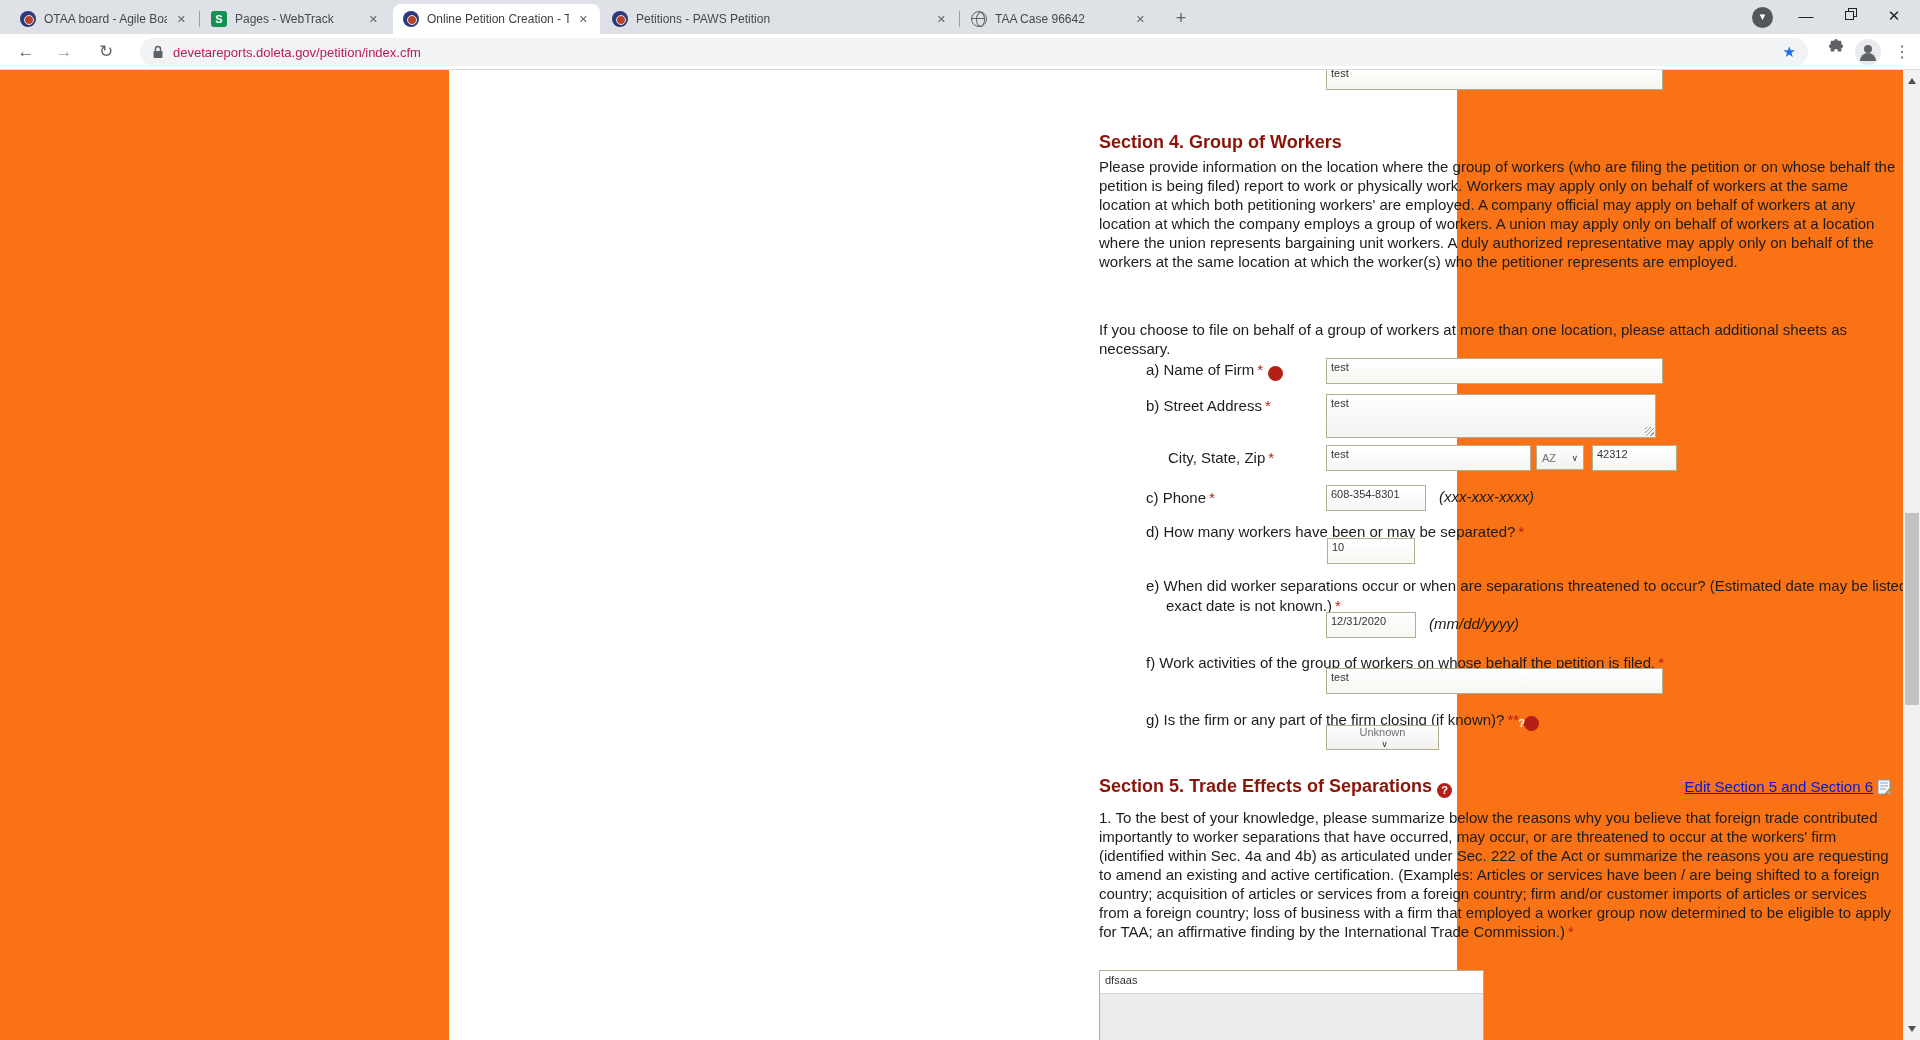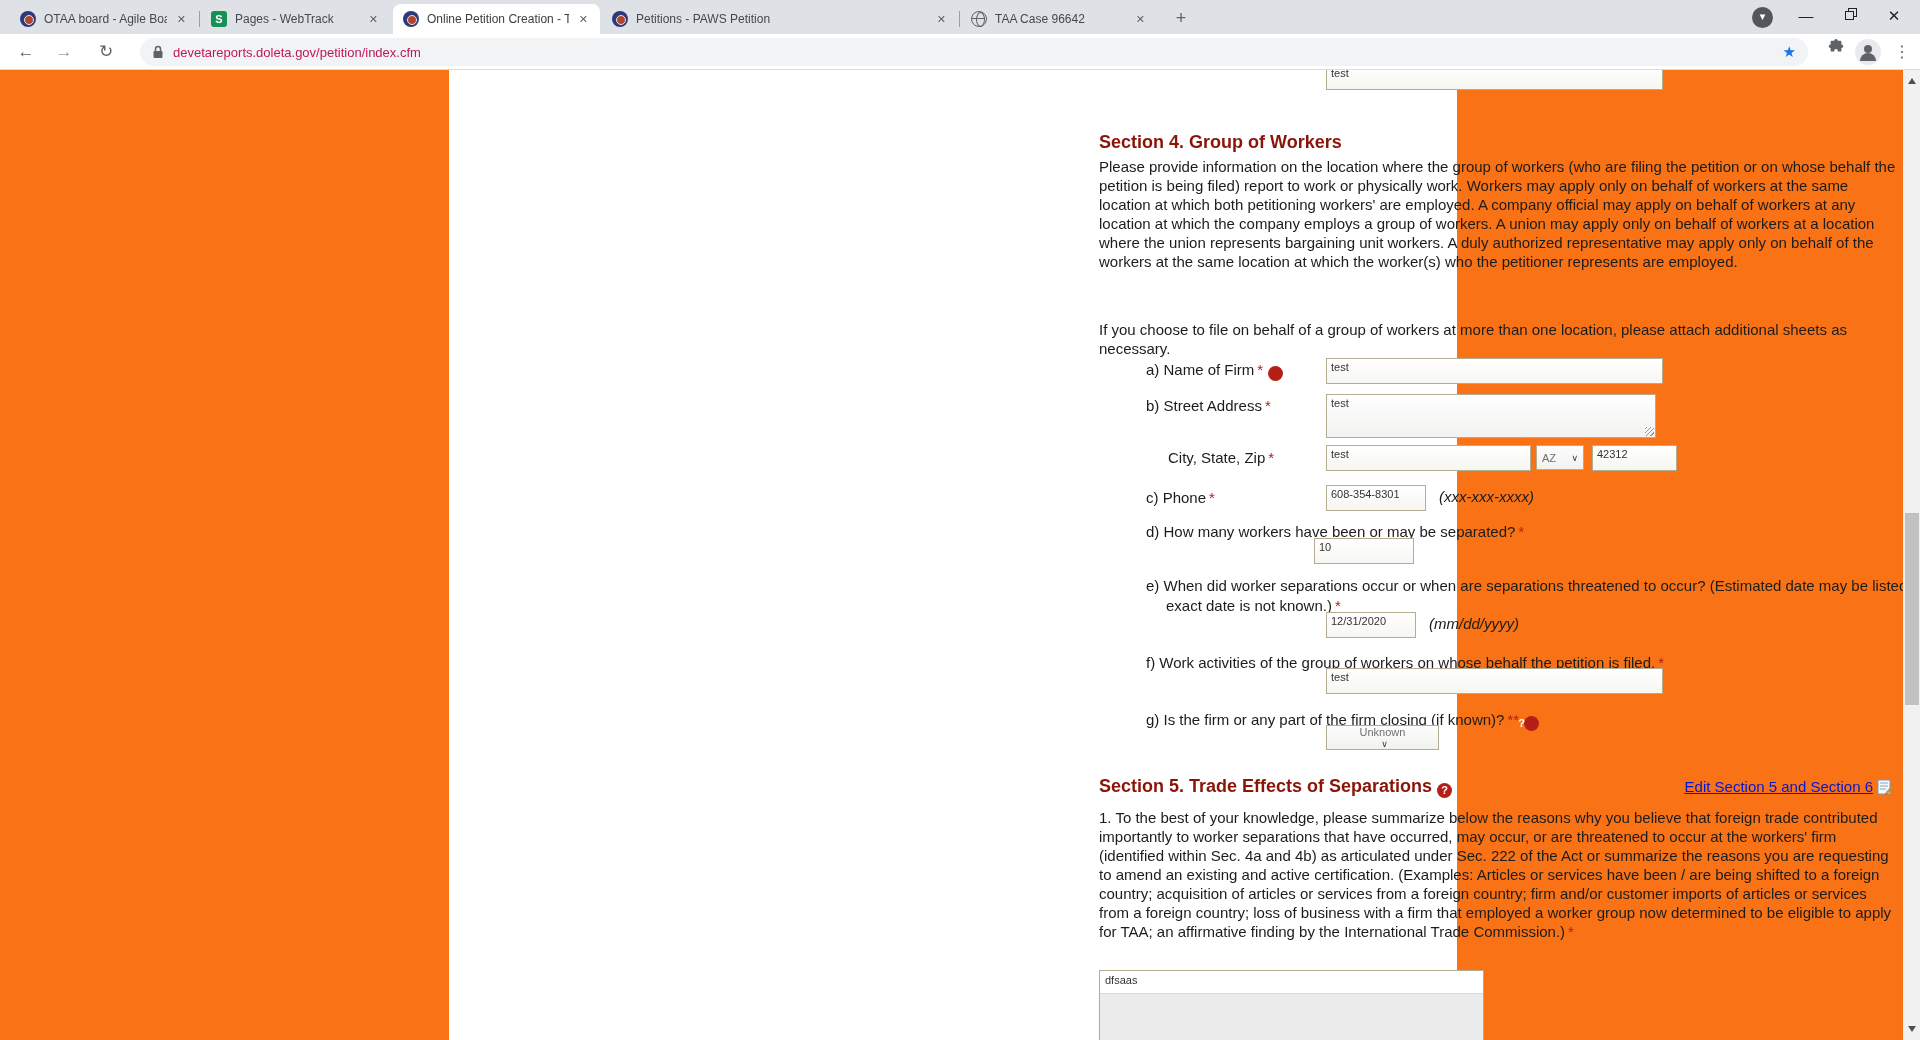--- a/index.html
+++ b/index.html
@@ -174,21 +174,21 @@
 
         <div class="flabel" style="top:418px;">
           <span>c) Phone</span><span class="req">*</span>
         </div>
         <div class="tinput" style="left:227px; top:415px; width:100px;">608-354-8301</div>
         <div class="hint" style="left:340px; top:418px;text-align:center;">(xxx-xxx-xxxx)</div>
 
         <div class="flabel" style="top:452px; width:780px;">
           <span>d) How many workers have been or may be separated?</span><span class="req">*</span>
         </div>
-        <div class="tinput" style="left:215px; top:468px; width:100px;">10</div>
+        <div class="tinput" style="left:228px; top:468px; width:88px;">10</div>
 
         <div class="flabel" style="top:506px; width:790px;">
           <span>e) When did worker separations occur or when are separations threatened to occur? (Estimated date may be listed if exact date is not known.)</span><span class="req">*</span>
         </div>
         <div class="tinput" style="left:227px; top:542px; width:90px;">12/31/2020</div>
         <div class="hint" style="left:330px; top:545px;">(mm/dd/yyyy)</div>
 
         <div class="flabel" style="top:583px; width:790px;">
           <span>f) Work activities of the group of workers on whose behalf the petition is filed.</span><span class="req">*</span>
         </div>

